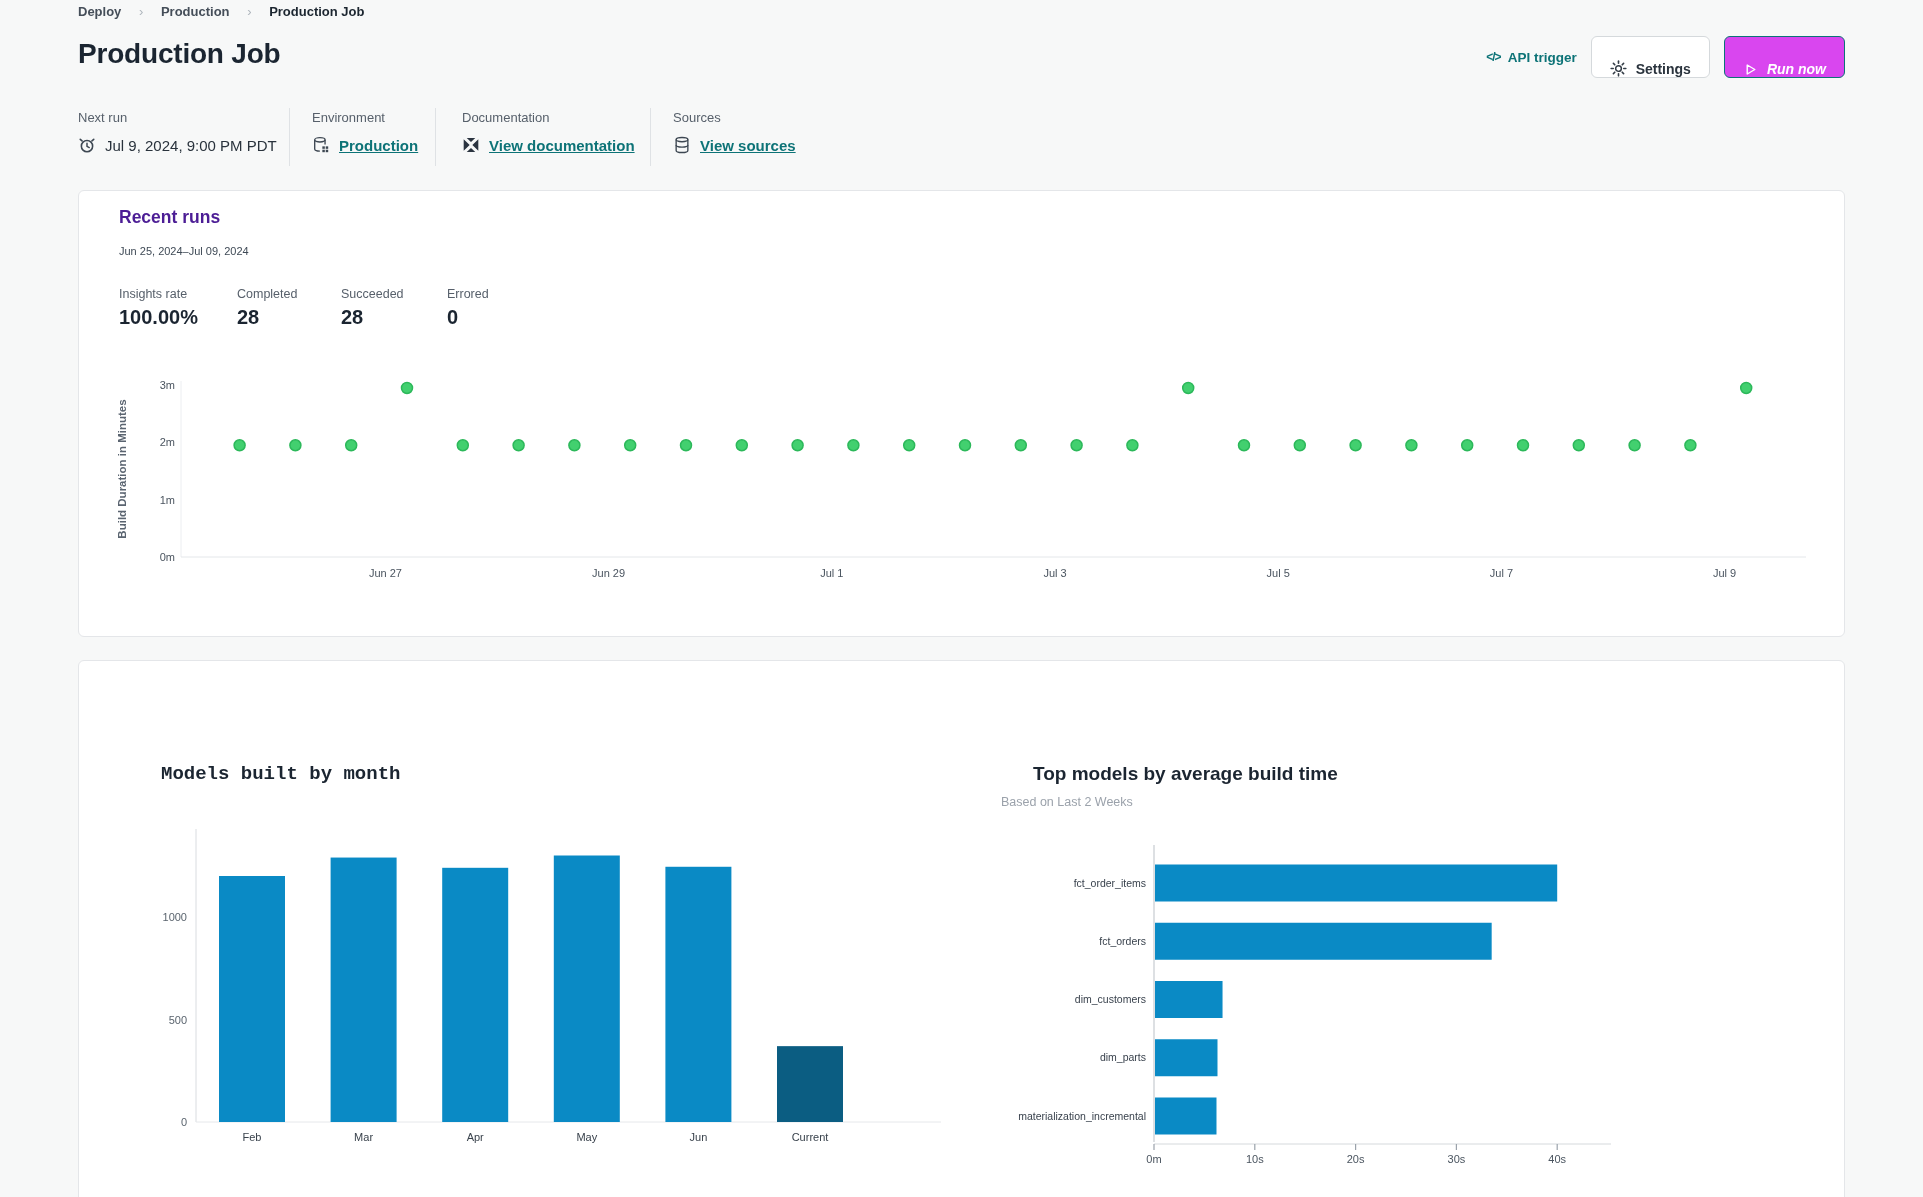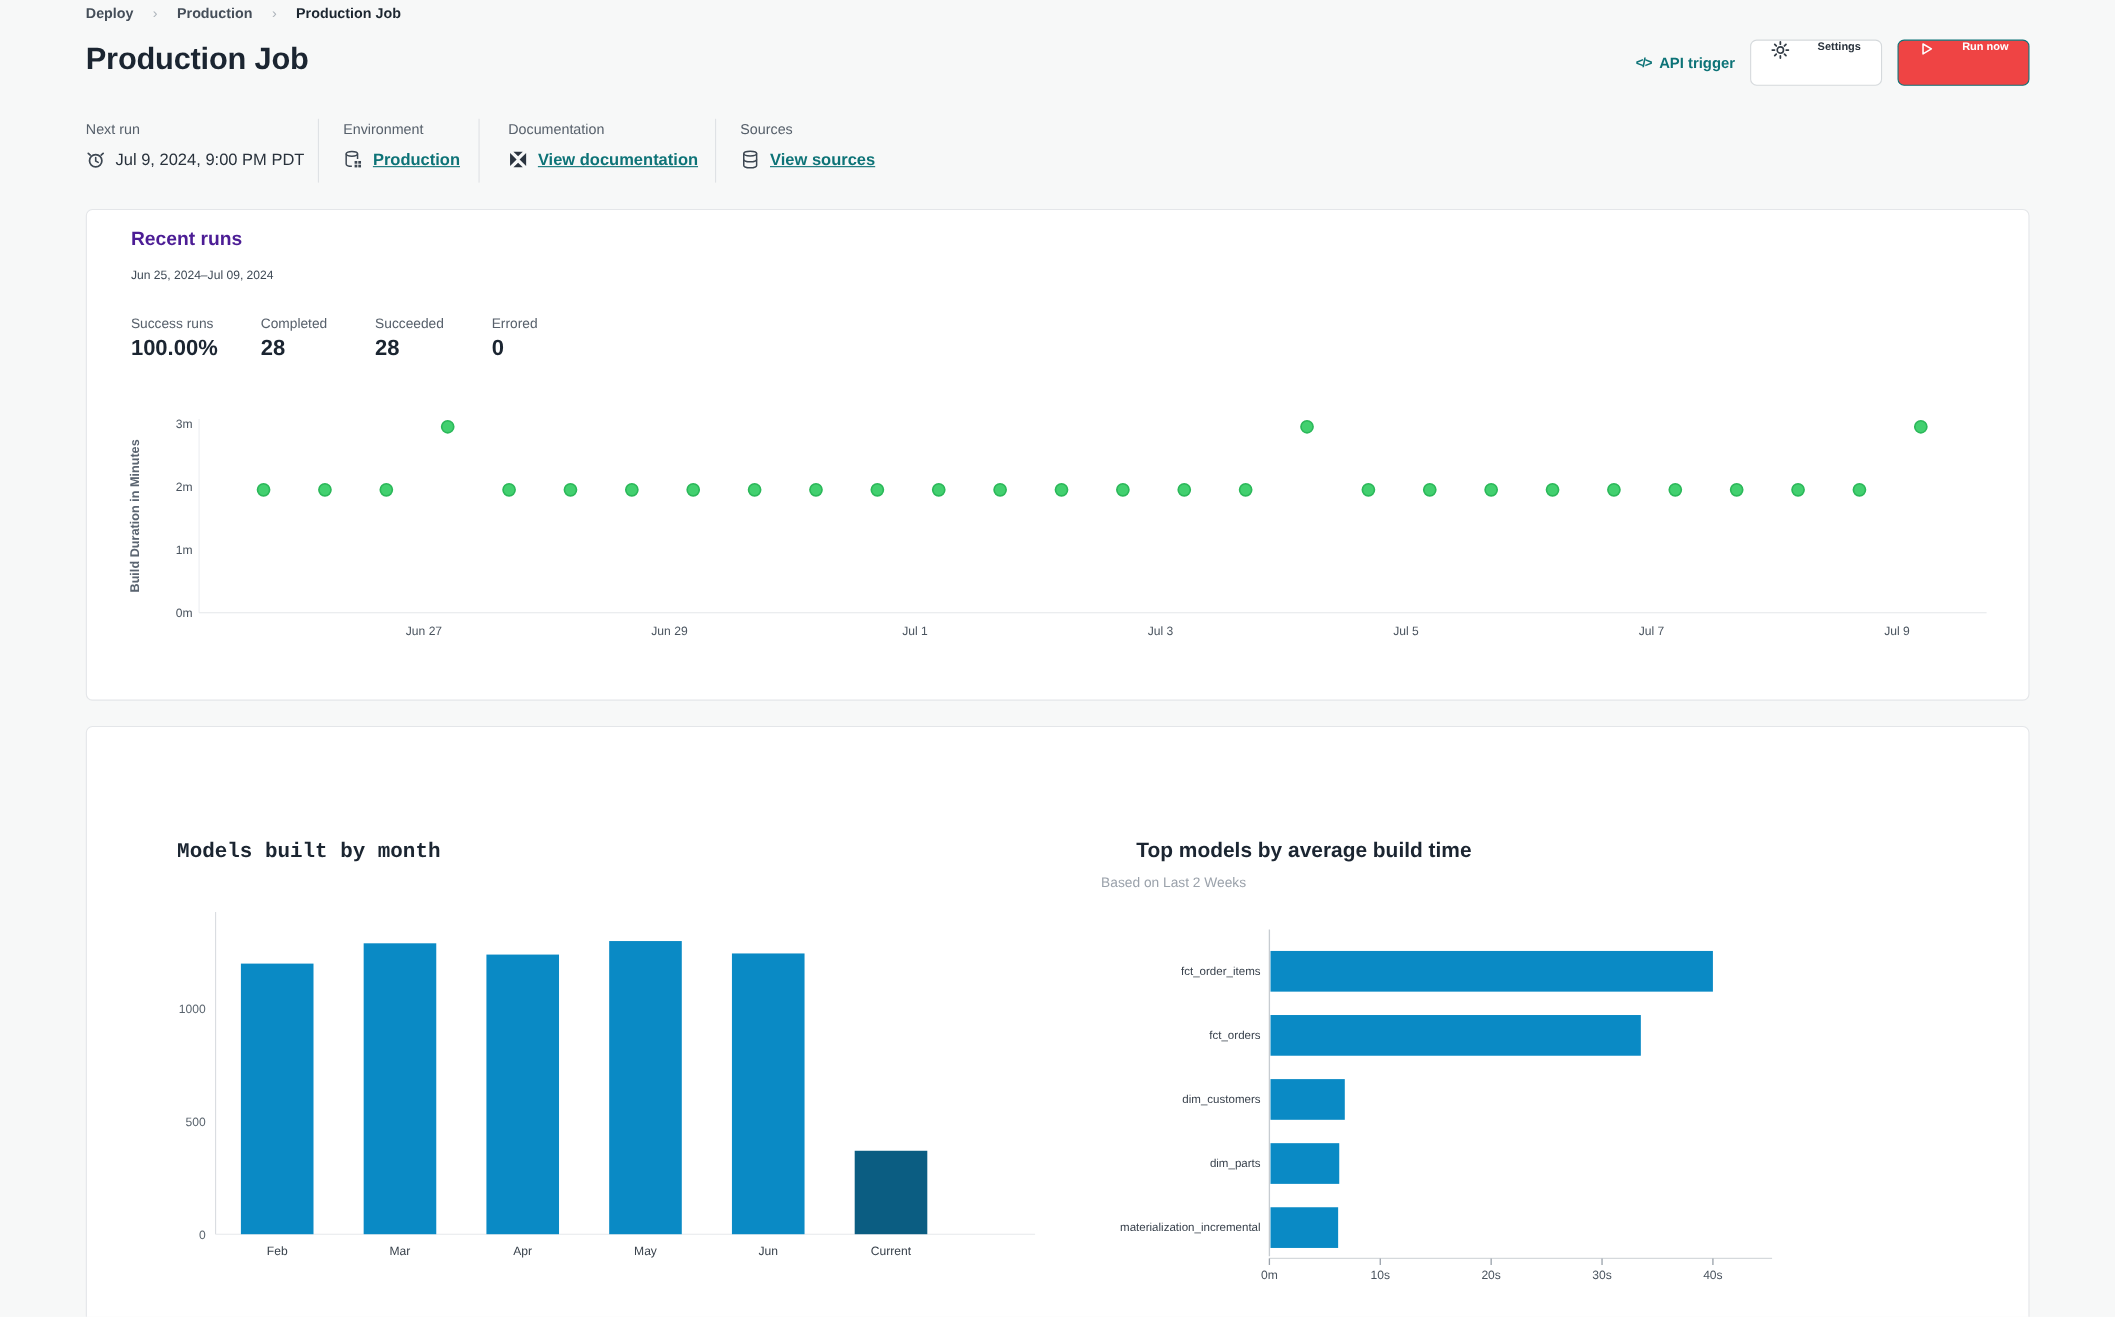--- a/index.html
+++ b/index.html
@@ -11,23 +11,23 @@
   .breadcrumb { left:78px; top:4px; font-size:13px; color:#454e59; font-weight:600; }
   .breadcrumb .sep { color:#aeb5bc; margin:0 14px; font-weight:400; }
   .breadcrumb .current { color:#1c2630; font-weight:700; }
   .breadcrumb .crumb-link { cursor:pointer; }
 
   
   .page-title { left:78px; top:38px; font-size:28px; font-weight:700; color:#1b2531; letter-spacing:-0.2px; }
   .header-actions { right:78px; top:36px; display:flex; align-items:center; gap:14px; height:42px; }
   .api-trigger { color:#0d7377; font-size:13.5px; font-weight:600; display:flex; align-items:center; gap:7px; cursor:pointer; }
   .api-trigger .code-glyph { font-size:12px; font-weight:700; letter-spacing:-1px; }
-  .btn { height:42px; border-radius:6px; display:flex; align-items:flex-start; gap:25px; padding:0 18px; font-size:10px; font-weight:700; cursor:pointer; }
+  .btn { height:42px; border-radius:6px; display:flex; align-items:flex-end; gap:9px; padding:0 18px; font-size:14px; font-weight:700; cursor:pointer; }
   .btn-settings { background:#fff; border:1px solid #d5d9dc; color:#2a333d; }
-  .btn-run { background:#ef4444; border:1px solid #0d7377; color:#fff; }
+  .btn-run { background:#d946ef; border:1px solid #0d7377; color:#fff;font-style:italic; }
 
   
   .meta-group { top:110px; }
   .meta-label { font-size:13px; color:#57606b; margin-bottom:11px; }
   .meta-value { font-size:15px; color:#29323c; display:flex; align-items:center; gap:9px; }
   .meta-value a { color:#0d7377; text-decoration:underline; font-weight:600; cursor:pointer; }
   .meta-divider { top:108px; width:1px; height:58px; background:#dfe2e5; }
 
   
   .card { background:#fff; border:1px solid #e4e6e9; border-radius:6px; }
@@ -158,21 +158,21 @@
     </span>
     <a>View sources</a>
   </div>
 </div>
 
 <section class="abs card card-recent">
   <h2 class="abs recent-title">Recent runs</h2>
   <div class="abs recent-range">Jun 25, 2024–Jul 09, 2024</div>
 
   <div class="abs stat" style="left:40px;">
-    <div class="s-label">Success runs</div>
+    <div class="s-label">Insights rate</div>
     <div class="s-value">100.00%</div>
   </div>
   <div class="abs stat" style="left:158px;">
     <div class="s-label">Completed</div>
     <div class="s-value">28</div>
   </div>
   <div class="abs stat" style="left:262px;">
     <div class="s-label">Succeeded</div>
     <div class="s-value">28</div>
   </div>

